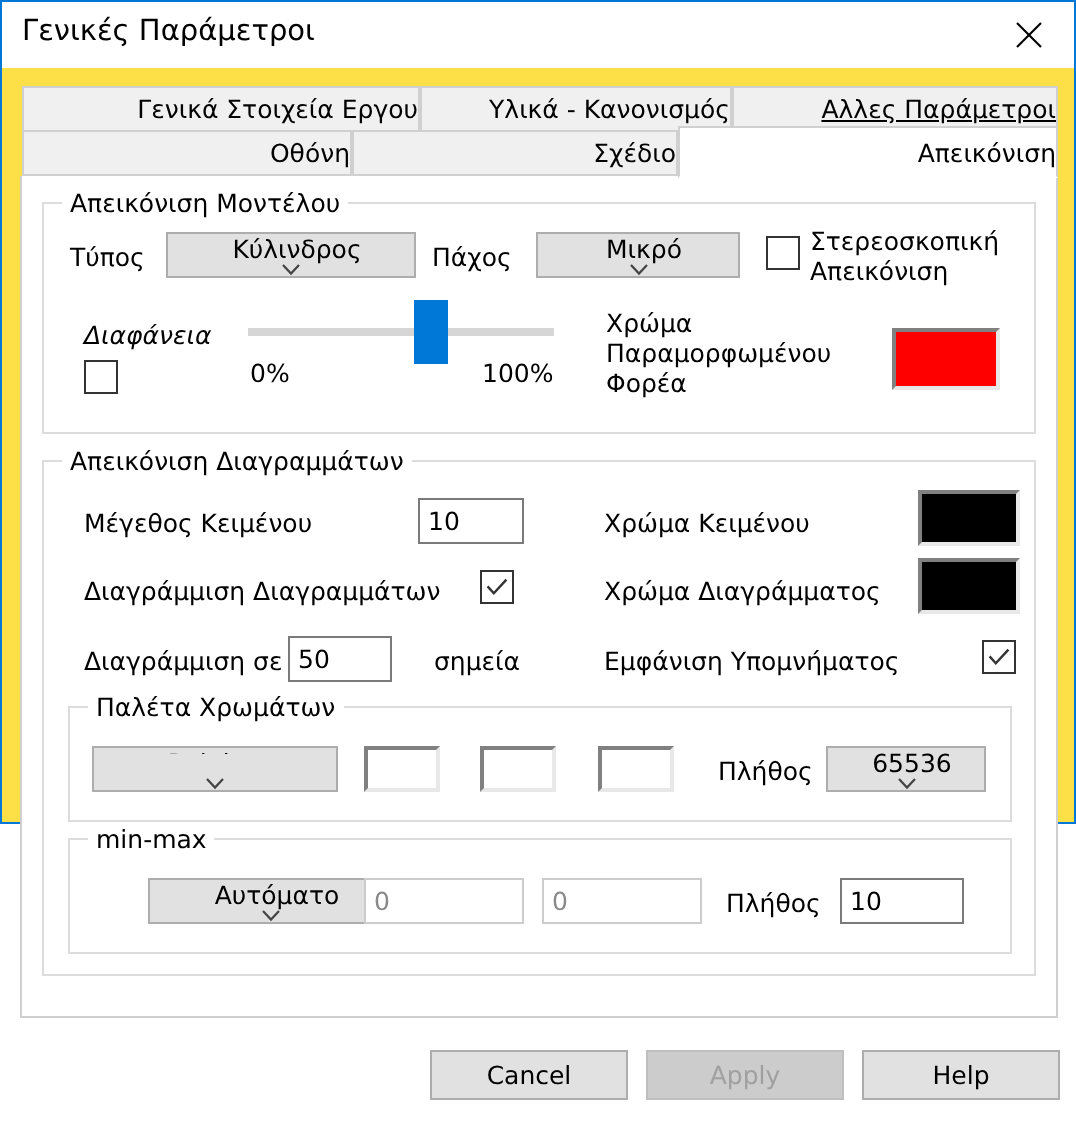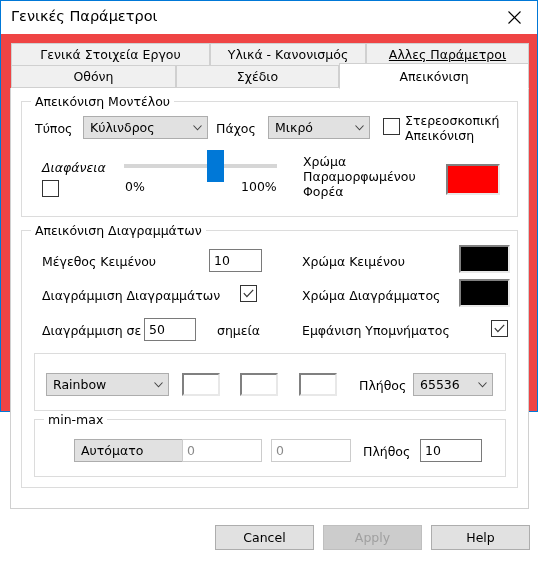--- a/index.html
+++ b/index.html
@@ -7,21 +7,21 @@
     margin: 0; padding: 0;
     width: 538px; height: 561px;
     overflow: hidden;
     background: #ffffff;
     font-family: "DejaVu Sans", "Liberation Sans", sans-serif;
   }
 
   #dialog {
     position: relative;
     width: 538px; height: 412px;
-    background: #ef4444;
+    background: #fde047;
     border: 1px solid #0078d7;
   }
 
   
   #titlebar {
     position: absolute; left: 0; top: 0;
     width: 536px; height: 33px;
     background: #ffffff;
   }
   #title-text {
@@ -35,21 +35,21 @@
     width: 46px; height: 32px;
     display: flex; align-items: center; justify-content: center;
     cursor: default;
   }
   #close-btn svg { display: block; }
   .tab {
     position: absolute;
     height: 23px;
     background: #f0f0f0;
     border: 1px solid #d0d0d0;
-    display: flex; align-items: center; justify-content: center;
+    display: flex; align-items: center; justify-content: flex-end;
     font-size: 12.5px;
     color: #000000;
     white-space: nowrap;
     overflow: hidden;
   }
   .tab.selected {
     background: #ffffff;
     border-bottom: 1px solid #ffffff;
     z-index: 5;
   }
@@ -90,20 +90,21 @@
   .lbl.wrap { white-space: normal; }
 
   
   .combo {
     position: absolute;
     height: 23px;
     background: #e1e1e1;
     border: 1px solid #adadad;
     display: flex; align-items: center;
     cursor: default;
+    flex-direction: column;
   }
   .combo .cv {
     flex: 1;
     padding-left: 6px;
     font-size: 12.5px;
     color: #000000;
     white-space: nowrap;
     overflow: hidden;
   }
   .combo .arrow {
@@ -294,20 +295,21 @@
       </div>
       <div class="lbl" style="left:195px; top:92px;">σημεία</div>
       <div class="lbl" style="left:280px; top:92px;">Εμφάνιση Υπομνήματος</div>
       <div class="cbox" style="left:469px; top:89px;">
         <svg width="11" height="9" viewBox="0 0 11 9">
             <path d="M0.8 4.2 L3.9 7.6 L10.2 0.8" fill="none" stroke="#333" stroke-width="1.2"></path>
           </svg>
       </div>
 
       <div class="groupbox" style="left:12px; top:122px; width:472px; height:58px;">
+        <div class="group-label">Παλέτα Χρωμάτων</div>
 
         <div class="combo" style="left:11px; top:19px; width:123px;gap:12px;">
           <div class="cv">Rainbow</div>
           <div class="arrow">
             <svg width="9" height="6" viewBox="0 0 9 6">
                 <path d="M0.5 0.5 L4.5 4.8 L8.5 0.5" fill="none" stroke="#444" stroke-width="1.1"></path>
               </svg>
           </div>
         </div>
 

